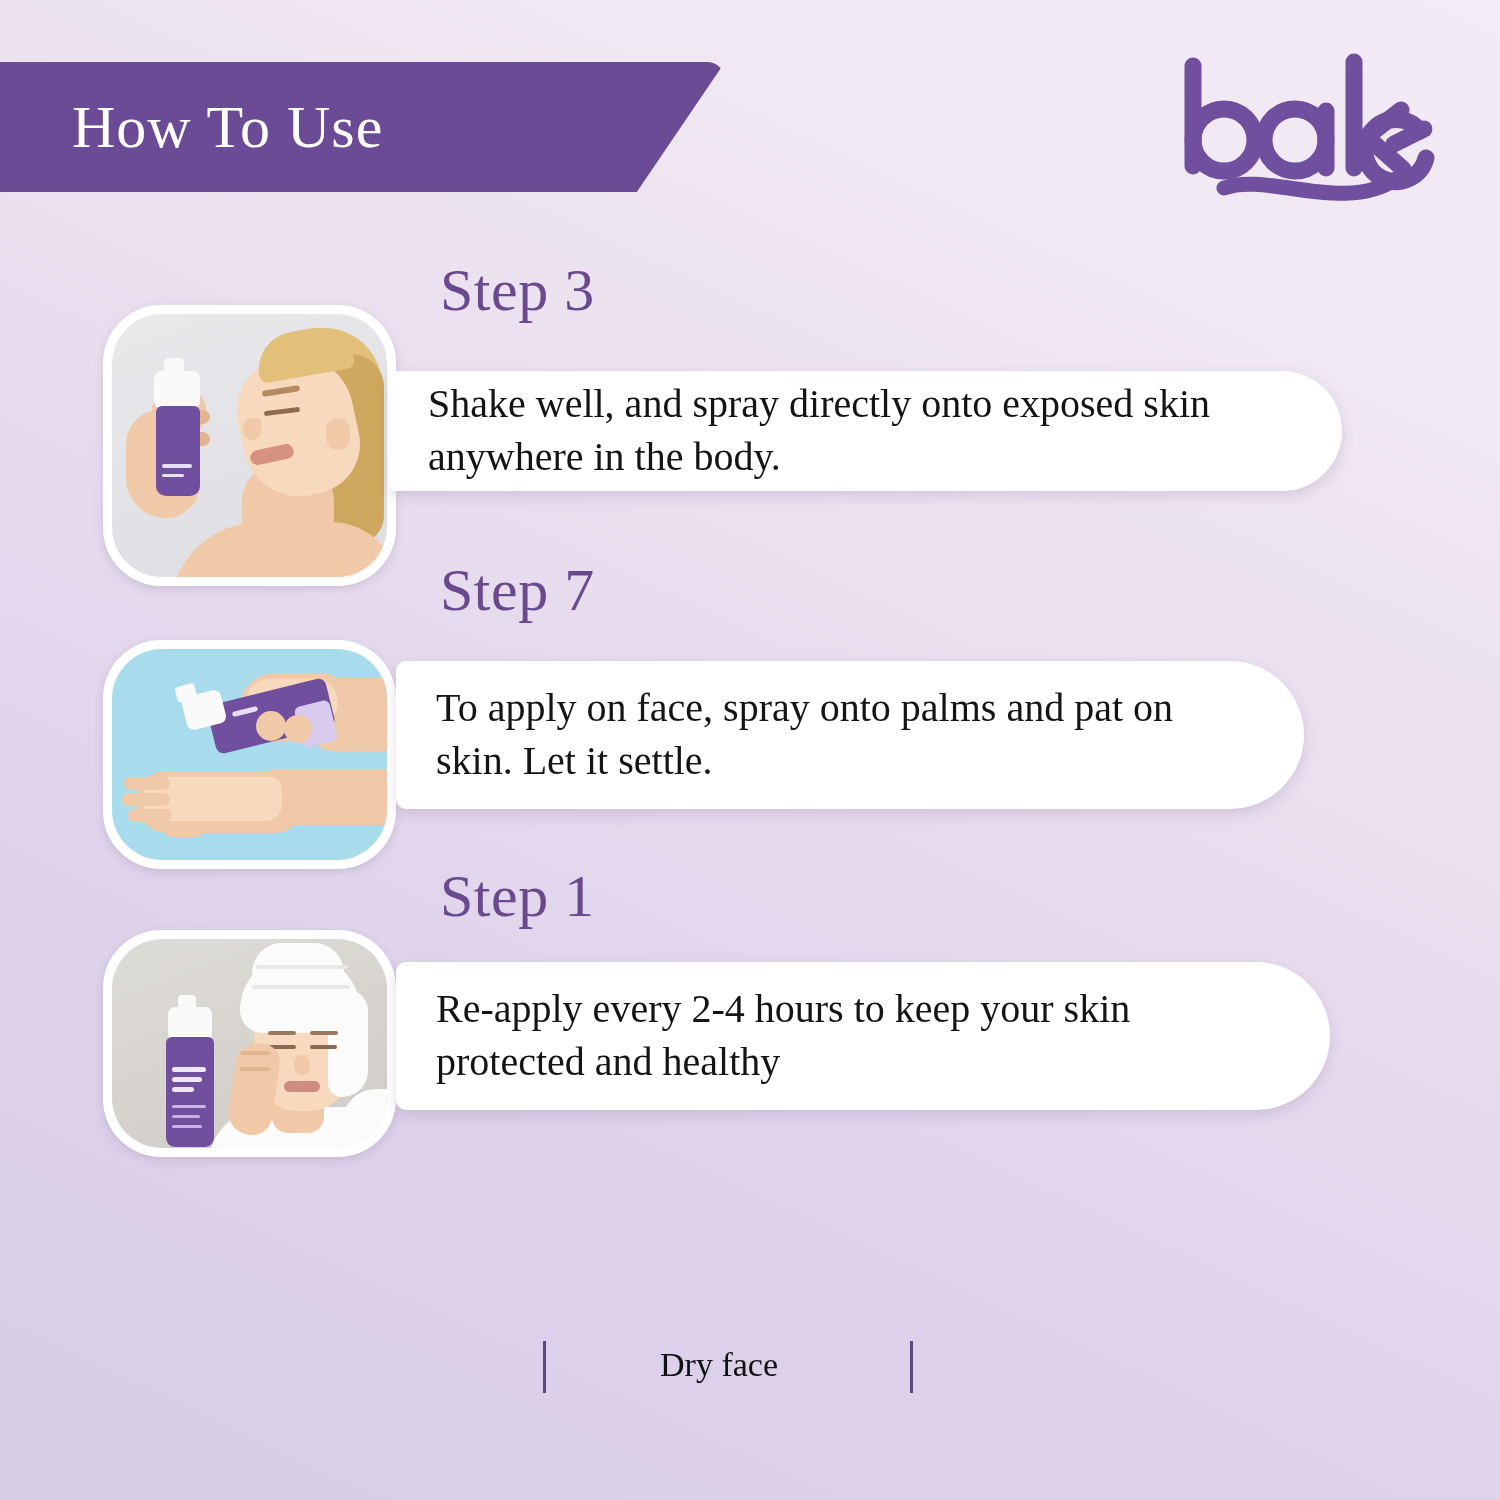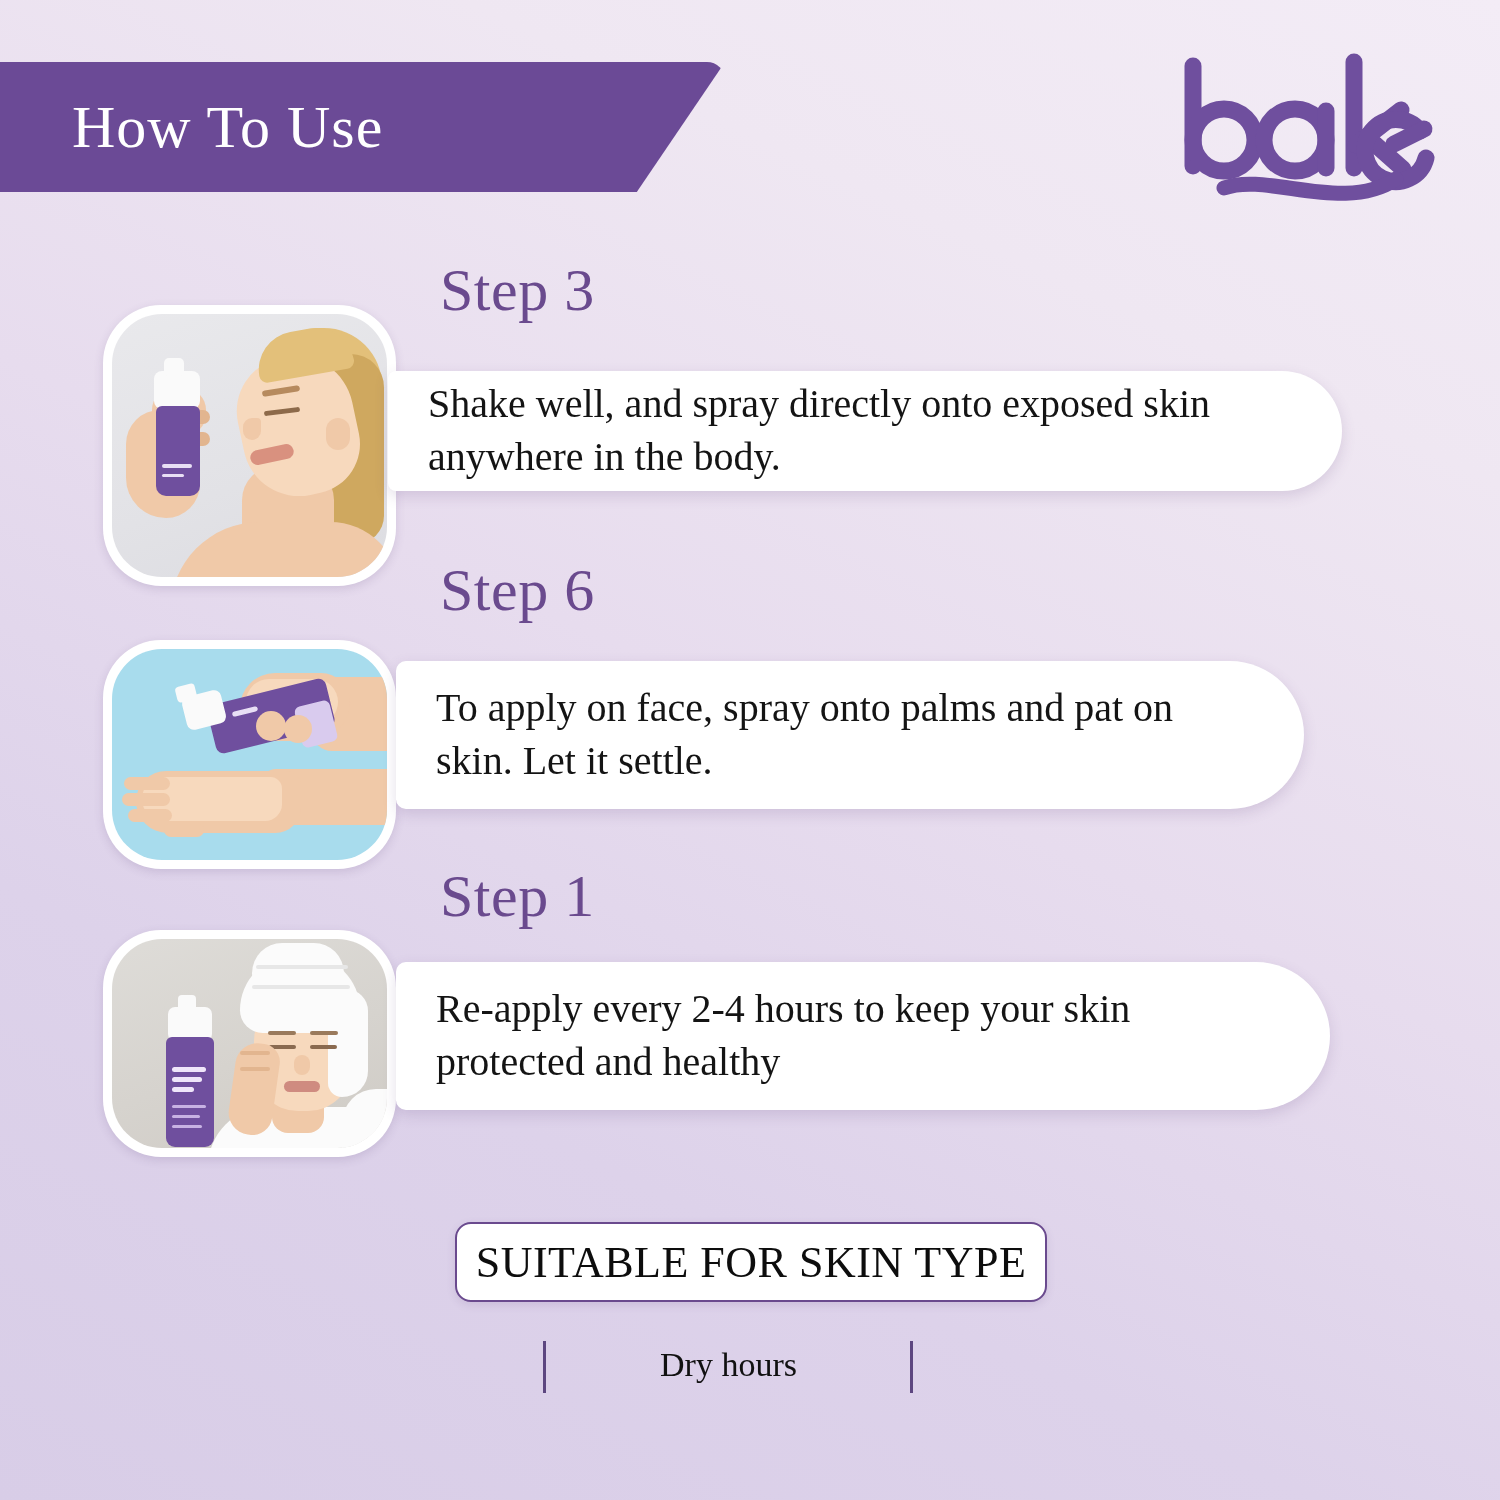--- a/index.html
+++ b/index.html
@@ -270,21 +270,21 @@
         <div class="shape" style="left:50px;top:160px;width:22px;height:3px;border-radius:2px;background:#e8dff5;"></div>
       </div>
     </div>
 
     <div class="text-card" id="card-1">
       <div class="card-text">Shake well, and spray directly onto exposed skin anywhere in the body.</div>
     </div>
   </div>
 
   <div class="step-block" id="step-2">
-    <div class="step-label">Step 6</div>
+    <div class="step-label">Step 7</div>
 
     <div class="photo-frame" id="photo-2">
       <div class="photo-inner">
         <div class="ph-bg" id="ph2-bg"></div>
 
         <div class="shape skin" style="left:150px;top:120px;width:160px;height:56px;border-radius:14px 0 0 14px;"></div>
         <div class="shape skin" style="left:24px;top:122px;width:165px;height:62px;border-radius:40px 20px 34px 42px;"></div>
         <div class="shape skin-l" style="left:30px;top:128px;width:140px;height:44px;border-radius:34px 18px 26px 34px;"></div>
 
         <div class="shape skin" style="left:12px;top:128px;width:46px;height:13px;border-radius:7px;"></div>
@@ -355,23 +355,20 @@
         <div class="shape" style="left:60px;top:176px;width:28px;height:3px;border-radius:2px;background:#c7b2e3;"></div>
         <div class="shape" style="left:60px;top:186px;width:30px;height:3px;border-radius:2px;background:#c7b2e3;"></div>
       </div>
     </div>
 
     <div class="text-card" id="card-3">
       <div class="card-text">Re-apply every 2-4 hours to keep your skin protected and healthy</div>
     </div>
   </div>
 
-  <div id="suitable-badge">
-    <div id="suitable-label">SUITABLE FOR SKIN TYPE</div>
-  </div>
 
   <div id="skin-types">
     <div class="divider" id="divider-0"></div>
-    <div class="skin-type" id="skin-type-1">Dry hours</div>
+    <div class="skin-type" id="skin-type-1">Dry face</div>
     <div class="divider" id="divider-1"></div>
   </div>
 
 </div>
 
 </body></html>

